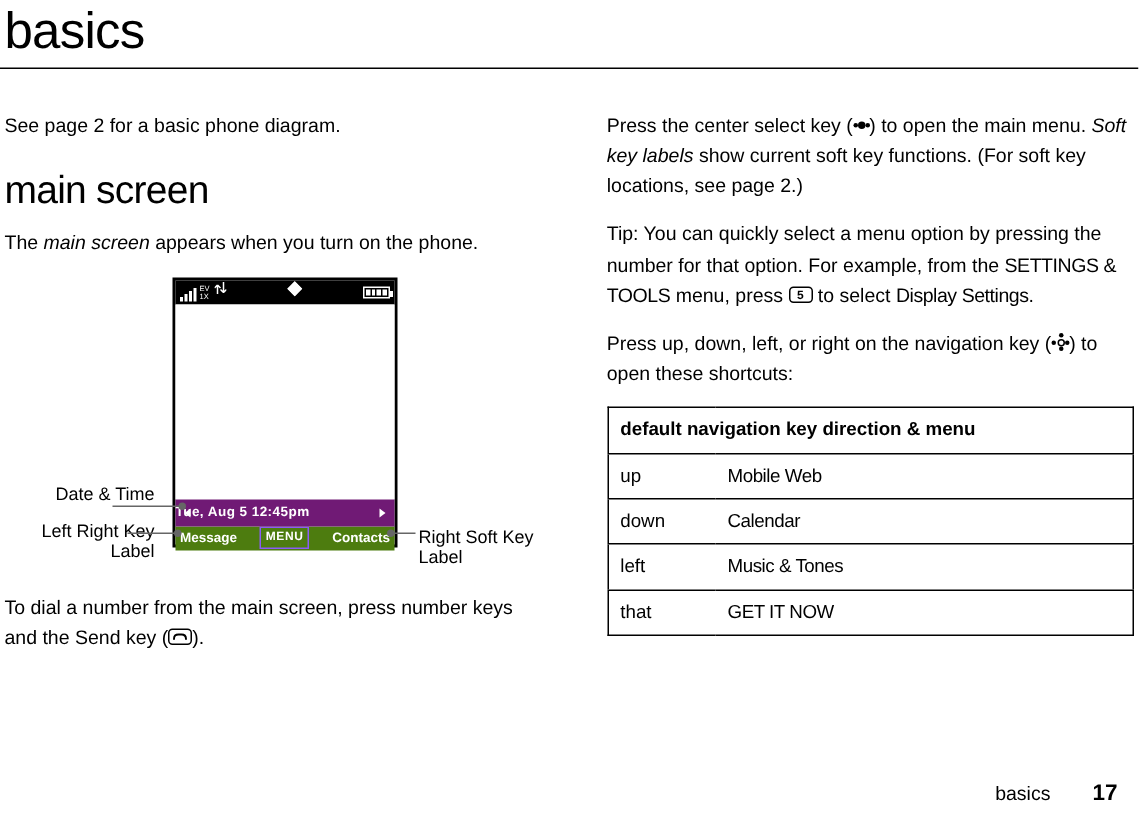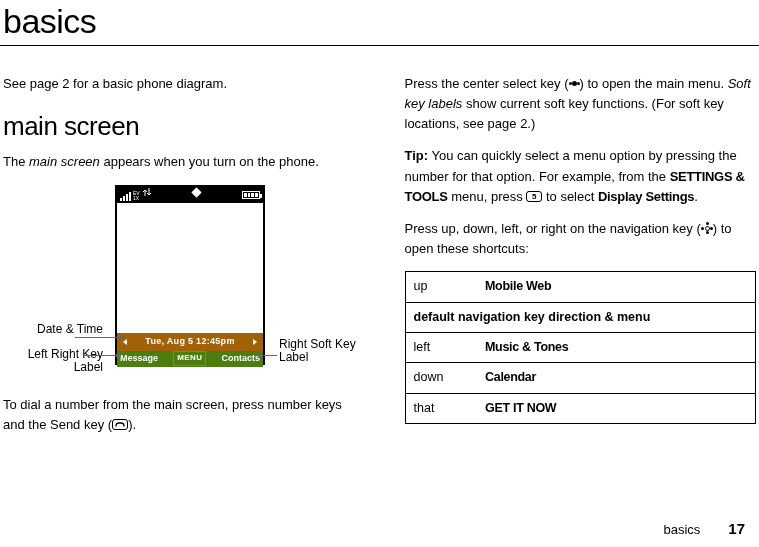--- a/index.html
+++ b/index.html
@@ -33,21 +33,21 @@
     line-height: 1.55;
   }
   .col p { margin-bottom: 12px; }
   .section-head {
     font-size: 26px;
     font-weight: normal;
     margin: 10px 0 6px;
     letter-spacing: -0.5px;
   }
   .italic { font-style: italic; }
-  .bold { font-weight: bold; margin-top: 14px; }
+  .bold { font-weight: normal; margin-top: 14px; }
   .condensed { font-family: "Arial Narrow", Arial, sans-serif; font-stretch: condensed; letter-spacing: -0.3px; }
 
   
   .phone-wrap {
     position: relative;
     width: 360px;
     height: 200px;
     margin: 4px 0 10px;
   }
   .phone {
@@ -73,21 +73,21 @@
   .sig-bar { width: 2px; background: #fff; }
   .sig-bar.b1{height:3px}.sig-bar.b2{height:5px}.sig-bar.b3{height:7px}.sig-bar.b4{height:9px}
   .ev1x { font-size: 5px; line-height: 5px; margin-left: 2px; }
   .batt { display:flex; align-items:center; }
   .batt-body { width:18px; height:8px; border:1px solid #fff; position:relative; }
   .batt-body::after{content:'';position:absolute;right:-3px;top:2px;width:2px;height:4px;background:#fff;}
   .batt-fill { display:flex; gap:1px; padding:1px; height:100%;}
   .batt-fill span{width:3px;background:#fff;}
   .screen-body { height: 130px; background: #fff; }
   .date-row {
-    background:#a16207; color:#fff; font-size:9px; text-align:center;
+    background:#701a75; color:#fff; font-size:9px; text-align:left;
     padding:2px 0; letter-spacing:0.3px; font-weight:bold;
     position: relative;
   }
   .date-row::before {
     content:''; position:absolute; left:6px; top:50%; width:0;height:0;
     border-top:3px solid transparent;border-bottom:3px solid transparent;border-right:4px solid #fff;
     transform:translateY(-50%);
   }
   .date-row::after {
     content:''; position:absolute; right:6px; top:50%; width:0;height:0;
@@ -224,21 +224,21 @@
 
       <div class="callout" style="left:0; top:138px; width:100px;">Date &amp; Time</div>
       <div class="lead" style="left:72px; top:152px; width:48px;"></div>
 
       <div class="callout" style="left:0; top:163px; width:100px;">
         <span>Left Right Key</span><br>
         <span>Label</span>
       </div>
       <div class="lead" style="left:82px; top:170px; width:35px;"></div>
 
-      <div class="callout right" style="left:276px; top:153px; width:90px;">
+      <div class="callout right" style="left:276px; top:167px; width:90px;">
         <span>Right Soft Key</span><br>
         <span>Label</span>
       </div>
       <div class="lead rev" style="left:256px; top:170px; width:18px;"></div>
     </div>
 
     <p>
       <span>To dial a number from the main screen, press number keys and the Send key (</span><span class="keyicon"><svg width="14" height="9" viewBox="0 0 14 9">
             <path d="M3 6 Q3 3 6 3 L8 3 Q11 3 11 6" stroke="#000" stroke-width="1.3" fill="none" stroke-linecap="round"></path>
           </svg></span><span>).</span>
@@ -254,33 +254,33 @@
       <span class="bold">Tip:</span><span> You can quickly select a menu option by pressing the number for that option. For example, from the </span><span class="bold condensed">SETTINGS &amp; TOOLS</span><span> menu, press </span><span class="keyicon">5</span><span> to select </span><span class="bold condensed">Display Settings</span><span>.</span>
     </p>
 
     <p>
       <span>Press up, down, left, or right on the navigation key (</span><span class="nav-cross"><span></span><i></i></span><span>) to open these shortcuts:</span>
     </p>
 
     <table class="nav-table">
       <tbody>
           <tr>
+            <th colspan="2">default navigation key direction &amp; menu</th>
+          </tr>
+      <tr>
         <td>up</td>
         <td class="bold condensed">Mobile Web</td>
       </tr>
       <tr>
-            <th colspan="2">default navigation key direction &amp; menu</th>
-          </tr>
+        <td>down</td>
+        <td class="bold condensed">Calendar</td>
+      </tr>
       <tr>
         <td>left</td>
         <td class="bold condensed">Music &amp; Tones</td>
-      </tr>
-      <tr>
-        <td>down</td>
-        <td class="bold condensed">Calendar</td>
       </tr>
       <tr>
         <td>that</td>
         <td class="bold condensed">GET IT NOW</td>
       </tr>
     </tbody>
       </table>
   </div>
 </div>
 

